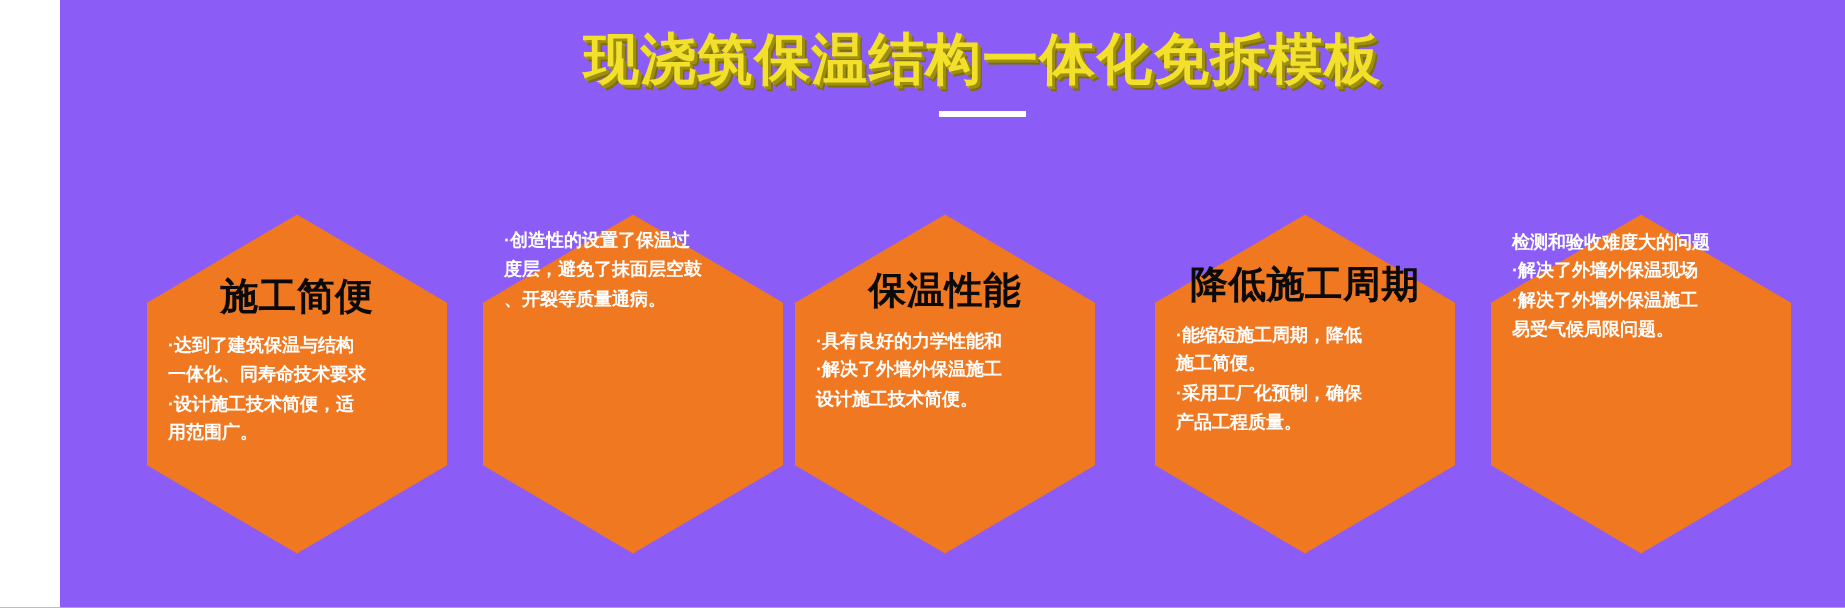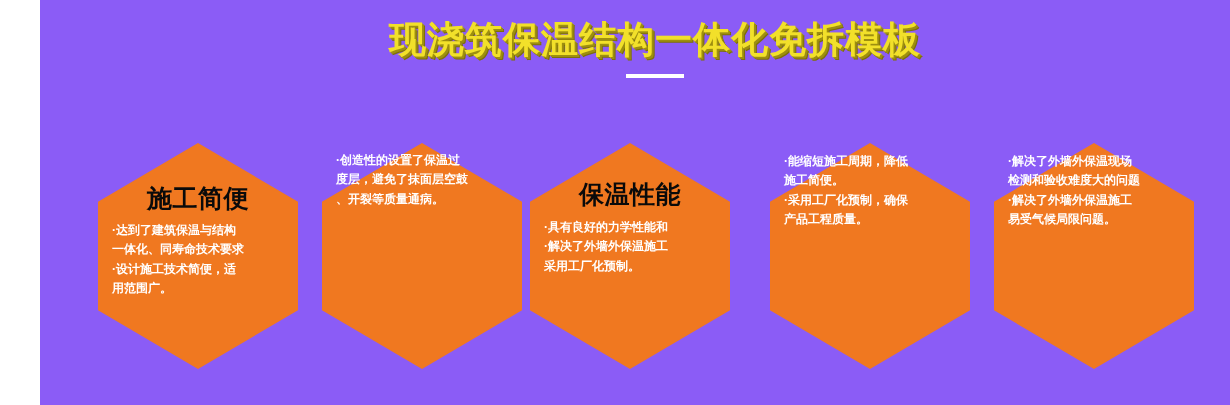--- a/index.html
+++ b/index.html
@@ -156,41 +156,42 @@
           </div>
         </div>
       </div>
       <div class="hex-cell" data-index="2" style="left: 490px;">
         <div class="hex-shape"></div>
         <div class="hex-content">
           <h3 class="hex-title">保温性能</h3>
           <div class="hex-body">
             <span class="bullet-item">·具有良好的力学性能和</span>
             <span class="bullet-item">·解决了外墙外保温施工</span>
-            <span class="bullet-item">采用工厂化预制。</span>
+            <span class="bullet-item">设计施工技术简便。</span>
           </div>
         </div>
       </div>
       <div class="hex-cell" data-index="3" style="left: 730px;">
         <div class="hex-shape"></div>
         <div class="hex-content">
+          <h3 class="hex-title">降低施工周期</h3>
           <div class="hex-body">
             <span class="bullet-item">·能缩短施工周期，降低</span>
             <span class="bullet-item">施工简便。</span>
             <span class="bullet-item">·采用工厂化预制，确保</span>
             <span class="bullet-item">产品工程质量。</span>
           </div>
         </div>
       </div>
       <div class="hex-cell" data-index="4" style="left: 954px;">
         <div class="hex-shape"></div>
         <div class="hex-content">
           <div class="hex-body">
+            <span class="bullet-item">检测和验收难度大的问题</span>
             <span class="bullet-item">·解决了外墙外保温现场</span>
-            <span class="bullet-item">检测和验收难度大的问题</span>
             <span class="bullet-item">·解决了外墙外保温施工</span>
             <span class="bullet-item">易受气候局限问题。</span>
           </div>
         </div>
       </div>
     </div>
 
 </div>
 
 </body></html>

